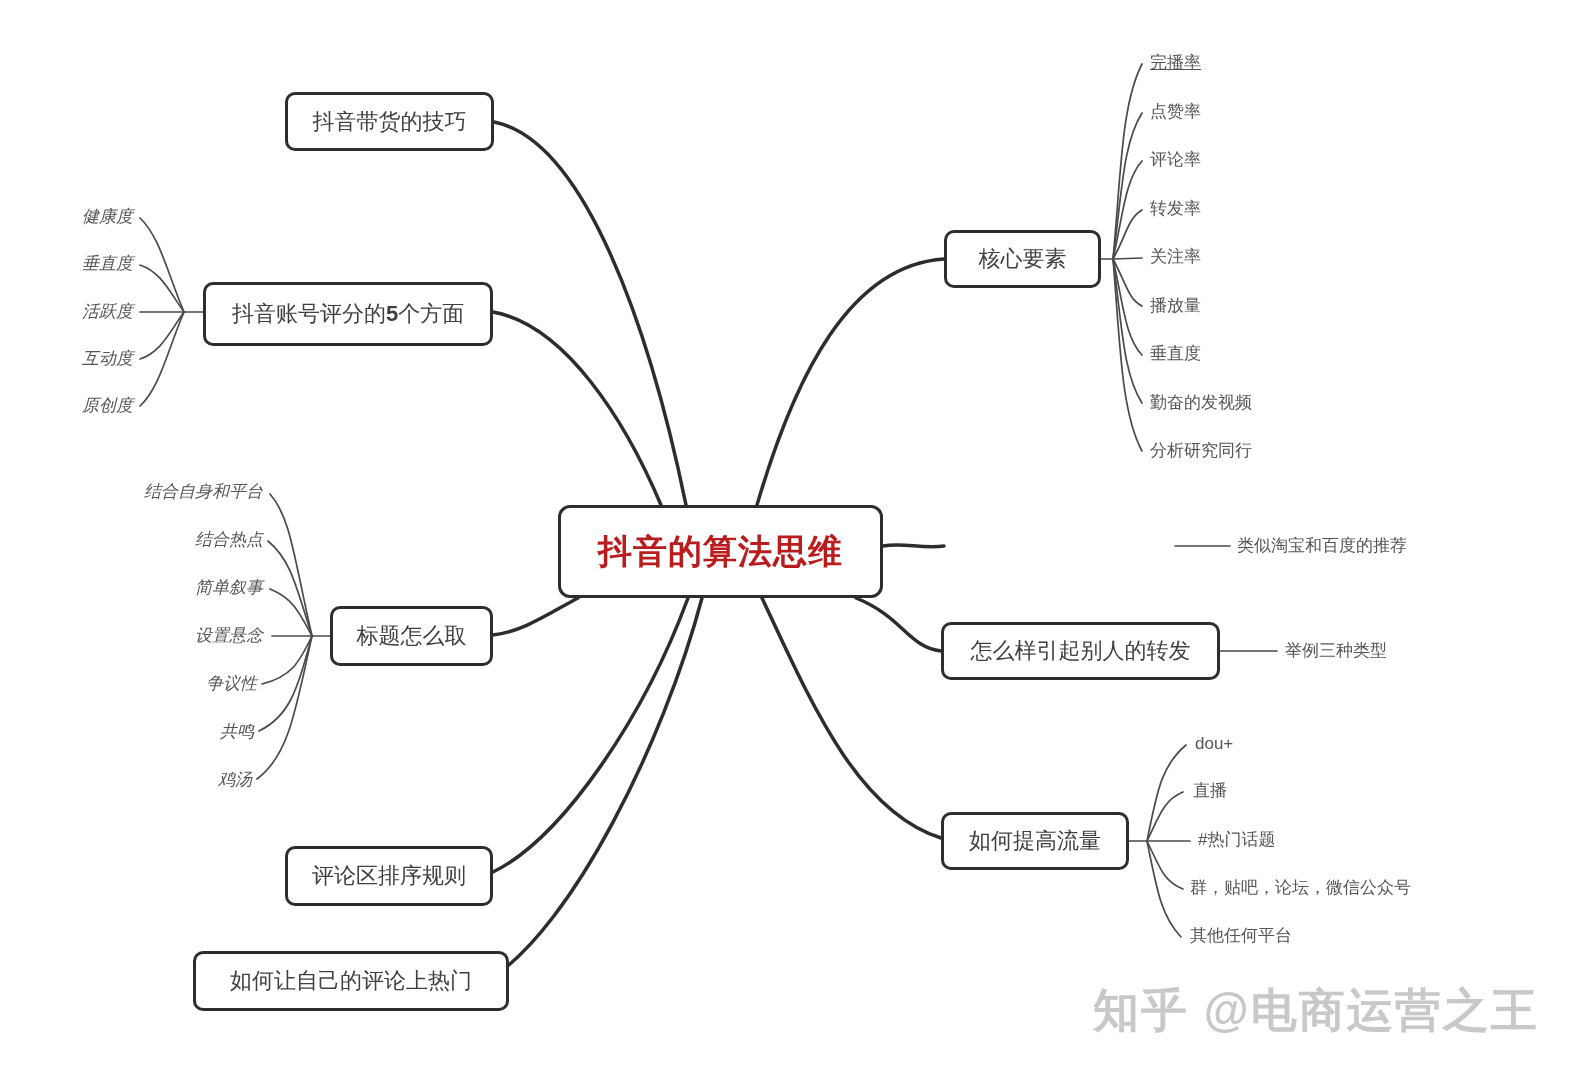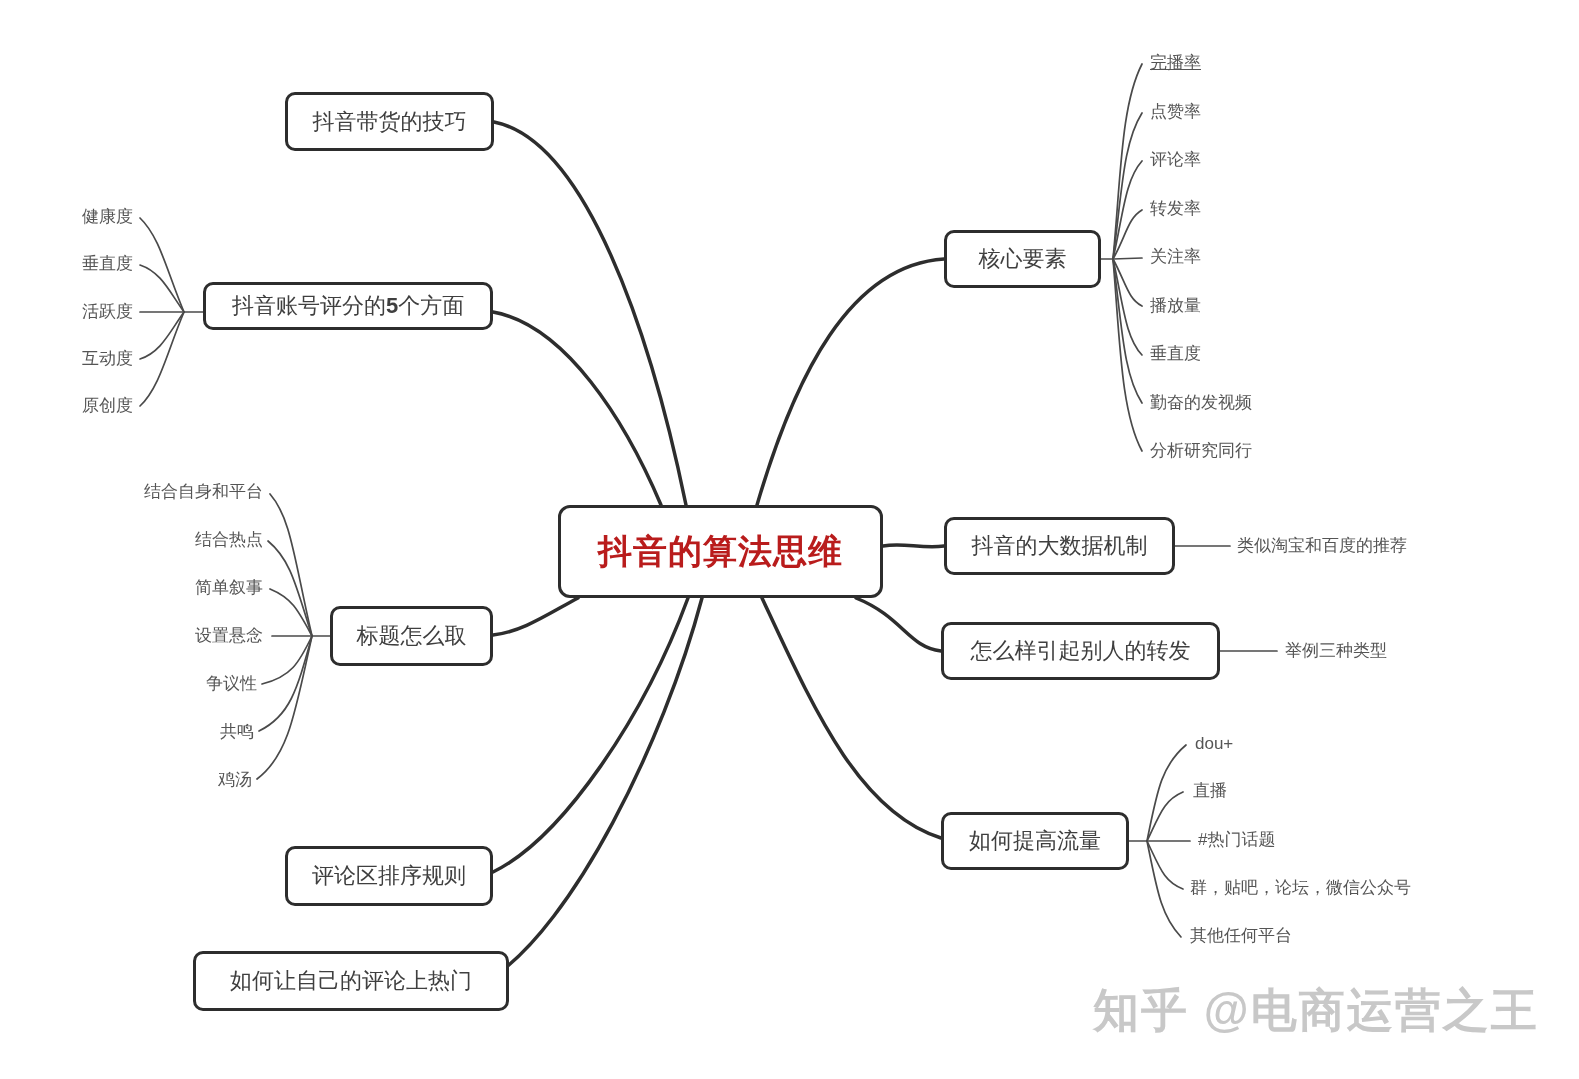--- a/index.html
+++ b/index.html
@@ -35,21 +35,21 @@
     letter-spacing:1px;
   }
   .leaf{
     position:absolute;
     color:#555555;
     font-size:17px;
     line-height:26px;
     white-space:nowrap;
     z-index:2;
   }
-  .leaf.r{text-align:center;}
+  .leaf.r{text-align:center;font-style:italic;}
   .bold5{font-weight:700;}
   .watermark{
     position:absolute;
     left:1093px;top:980px;
     font-size:46px;
     font-weight:700;
     color:#c8c8c8;
     letter-spacing:2px;
     white-space:nowrap;
     z-index:1;
@@ -107,35 +107,34 @@
     <path class="fan" d="M 1147 841 C 1157 890 1161 916 1181 937"></path>
 
     <path class="fan" d="M 1175 546 L 1230 546"></path>
     <path class="fan" d="M 1220 651 L 1277 651"></path>
   </svg>
 
   <div class="node center" style="left:558px;top:505px;width:325px;height:93px;">抖音的算法思维</div>
 
   <div class="node" style="left:285px;top:92px;width:209px;height:59px;">抖音带货的技巧</div>
 
-  <div class="node" style="left:203px;top:282px;width:290px;height:48px;">
+  <div class="node" style="left:203px;top:282px;width:290px;height:64px;">
     <span>抖音账号评分的</span>
       <span class="bold5">5</span>
       <span>个方面</span>
   </div>
 
   <div class="node" style="left:330px;top:606px;width:163px;height:60px;">标题怎么取</div>
 
   <div class="node" style="left:285px;top:846px;width:208px;height:60px;">评论区排序规则</div>
 
   <div class="node" style="left:193px;top:951px;width:316px;height:60px;">如何让自己的评论上热门</div>
 
   <div class="node" style="left:944px;top:230px;width:157px;height:58px;">核心要素</div>
 
-  <div class="node" style="left:944px;top:517px;width:231px;height:58px;">抖音的大数据机制</div>
 
   <div class="node" style="left:941px;top:812px;width:188px;height:58px;">如何提高流量</div>
 
   <div class="node" style="left:941px;top:622px;width:279px;height:58px;">怎么样引起别人的转发</div>
 
   <div class="leaf r" style="right:1446px;top:204px;">健康度</div>
   <div class="leaf r" style="right:1446px;top:251px;">垂直度</div>
   <div class="leaf r" style="right:1446px;top:299px;">活跃度</div>
   <div class="leaf r" style="right:1446px;top:346px;">互动度</div>
   <div class="leaf r" style="right:1446px;top:393px;">原创度</div>

